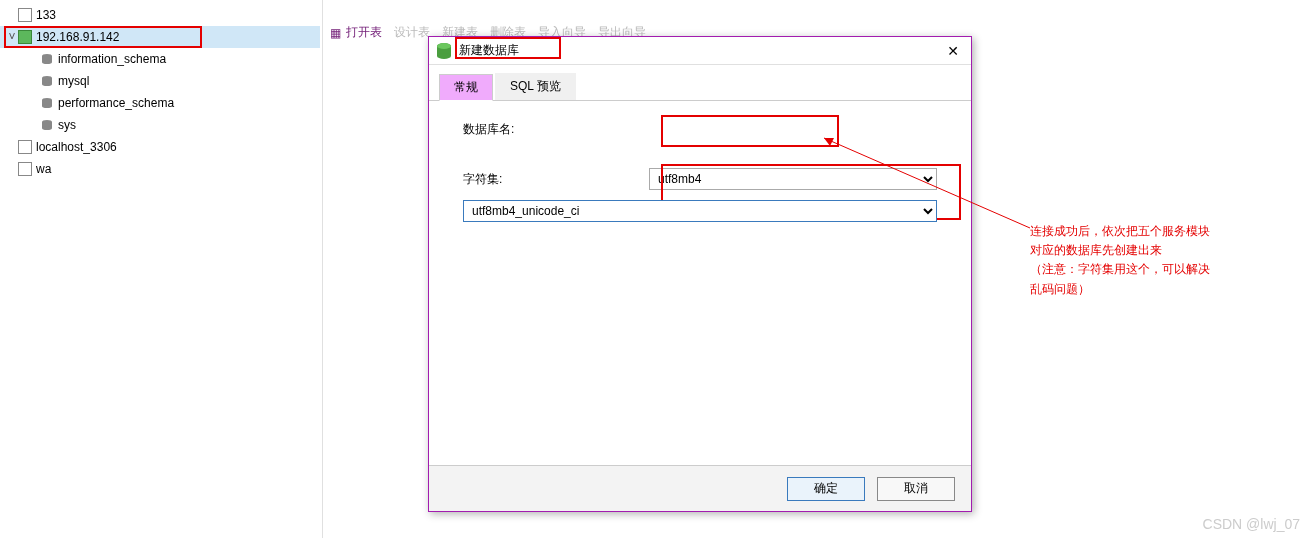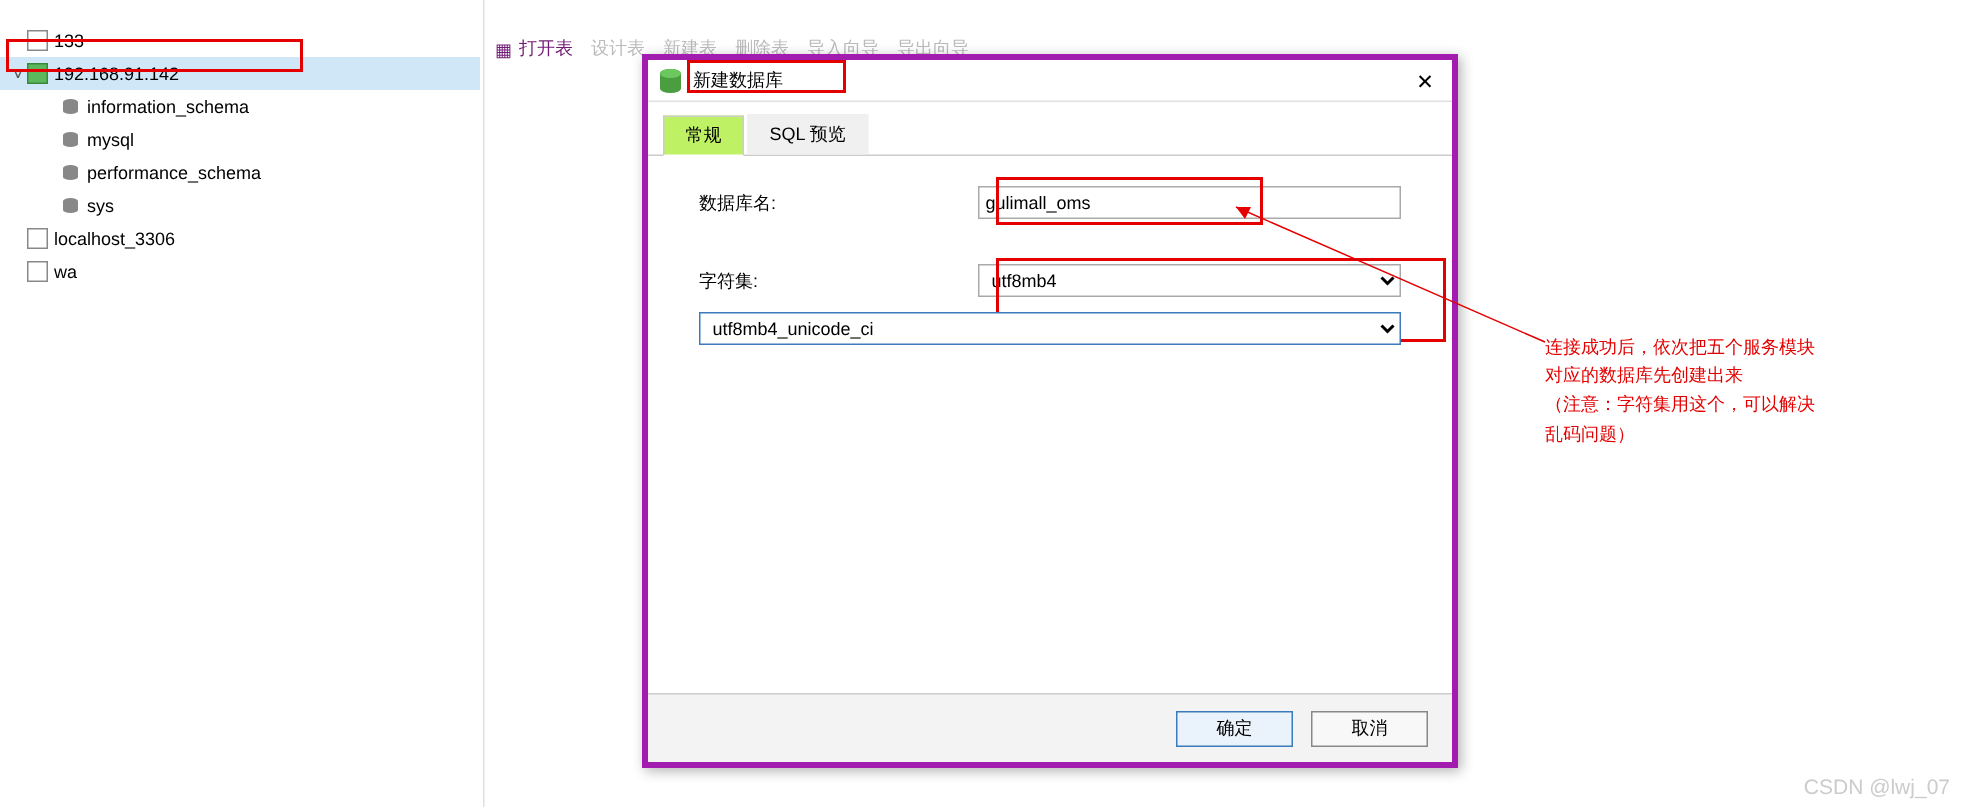--- a/index.html
+++ b/index.html
@@ -1,48 +1,48 @@
 <!DOCTYPE html>
 <html><head>
 <meta charset="utf-8">
 <style>
 * { box-sizing: border-box; font-family: "Microsoft YaHei", Arial, sans-serif; font-size: 12px; }
 body { margin: 0; width: 1310px; height: 538px; background: #fff; position: relative; overflow: hidden; }
 
 
-.tree { position: absolute; left: 0; top: 0; width: 320px; padding-top: 16px; }
+.tree { position: absolute; left: 0; top: 0; width: 320px; padding-top: 4px; }
 .tree-item { display: flex; align-items: center; height: 22px; padding-left: 6px; cursor: pointer; }
 .tree-item.selected { background: #d0e7f7; }
 .tree-item.level2 { padding-left: 40px; }
 .tree-chevron { width: 12px; text-align: center; color: #555; }
 .db-icon { width: 14px; height: 14px; margin-right: 4px; display: inline-flex; align-items: center; justify-content: center; }
 .conn-icon { width: 14px; height: 14px; margin-right: 4px; background: #fff; border: 1px solid #888; position: relative; }
 .conn-icon.green { background: #5cb85c; border-color: #3a883a; }
 .conn-icon::after { content:""; position:absolute; width:6px; height:6px; background:#fff; border-radius:50%; left:3px; top:3px; opacity:0; }
 .cyl { width: 12px; height: 12px; }
 .red-box { border: 2px solid #e40000; }
 .tree .red-box { position: absolute; left: 4px; top: 26px; width: 198px; height: 22px; pointer-events:none; }
 
 
 .toolbar { position: absolute; left: 330px; top: 24px; display: flex; gap: 12px; color: #888; }
 .toolbar span { color: #701a75; }
 .toolbar .disabled { color: #bbb; }
 .tb-icon { width:14px; height:14px; display:inline-block; vertical-align:middle; margin-right:2px; }
 
 
-.dialog { position: absolute; left: 428px; top: 36px; width: 544px; height: 476px; background: #fff; border: 4px solid #a21caf; box-shadow: 2px 2px 8px rgba(0,0,0,0.3); }
+.dialog { position: absolute; left: 428px; top: 36px; width: 544px; height: 476px; background: #fff; border: 1px solid #a21caf; box-shadow: 2px 2px 8px rgba(0,0,0,0.3); }
 .titlebar { height: 28px; display: flex; align-items: center; padding: 0 6px; border-bottom: 1px solid #e0e0e0; }
 .titlebar .db-logo { width: 18px; height: 18px; margin-right: 6px; }
 .titlebar .title { flex: 1; font-size: 12px; }
 .titlebar .close { width: 24px; text-align: center; cursor: pointer; font-size: 14px; }
 .title-red { position: absolute; left: 26px; top: 0px; width: 106px; height: 22px; border: 2px solid #e40000; pointer-events:none; }
 
 .tabs { display: flex; padding: 8px 10px 0 10px; border-bottom: 1px solid #ccc; }
 .tab { padding: 4px 14px; border: 1px solid transparent; border-bottom: none; cursor: pointer; background: #f0f0f0; margin-right: 2px; }
-.tab.active { background: #bef264; border-color: #ccc; border-bottom: 1px solid #fff; position: relative; top: 1px; }
+.tab.active { background: #f0abfc; border-color: #ccc; border-bottom: 1px solid #fff; position: relative; top: 1px; }
 
 .form { padding: 20px 34px; }
 .form-row { display: flex; align-items: center; margin-bottom: 10px; position: relative; }
 .form-row.first { margin-bottom: 30px; }
 .form-label { width: 186px; }
 .form-input { flex: 1; height: 22px; border: 1px solid #aaa; padding: 0 4px; font-size: 12px; }
 select.form-input { background: #fff; }
 
 .red-field1 { position: absolute; left: 198px; top: -6px; width: 178px; height: 32px; border: 2px solid #e40000; pointer-events:none; }
 .red-field2 { position: absolute; left: 198px; top: -4px; width: 300px; height: 56px; border: 2px solid #e40000; pointer-events:none; }
@@ -152,21 +152,20 @@
   </div>
 
   <div class="tabs">
     <div class="tab active">常规</div>
     <div class="tab">SQL 预览</div>
   </div>
 
   <div class="form">
     <div class="form-row first">
       <span class="form-label">数据库名:</span>
-      <input class="form-input" type="text" value="gulimall_oms" style="">
       <div class="red-field1"></div>
     </div>
     <div class="form-row">
       <span class="form-label">字符集:</span>
       <select class="form-input">
         <option>utf8mb4</option>
       </select>
       <div class="red-field2"></div>
     </div>
     <div class="form-row">

